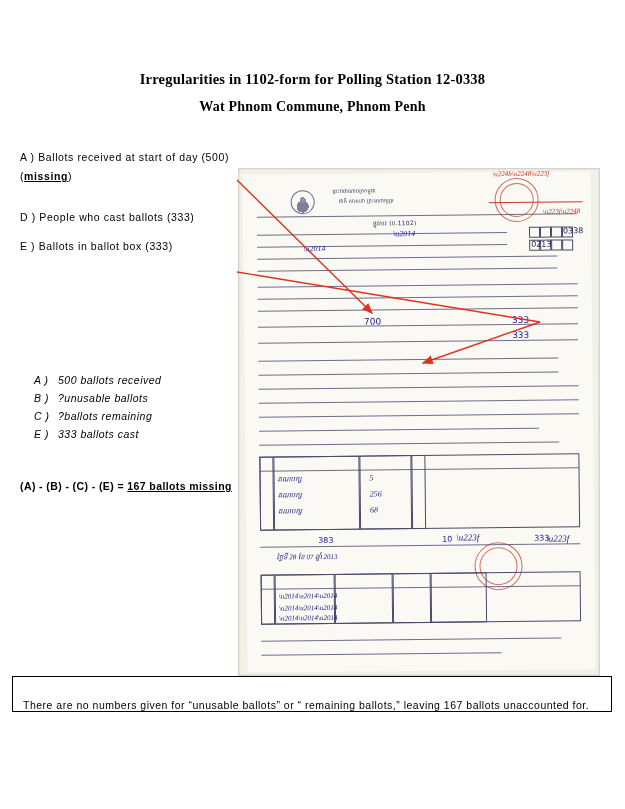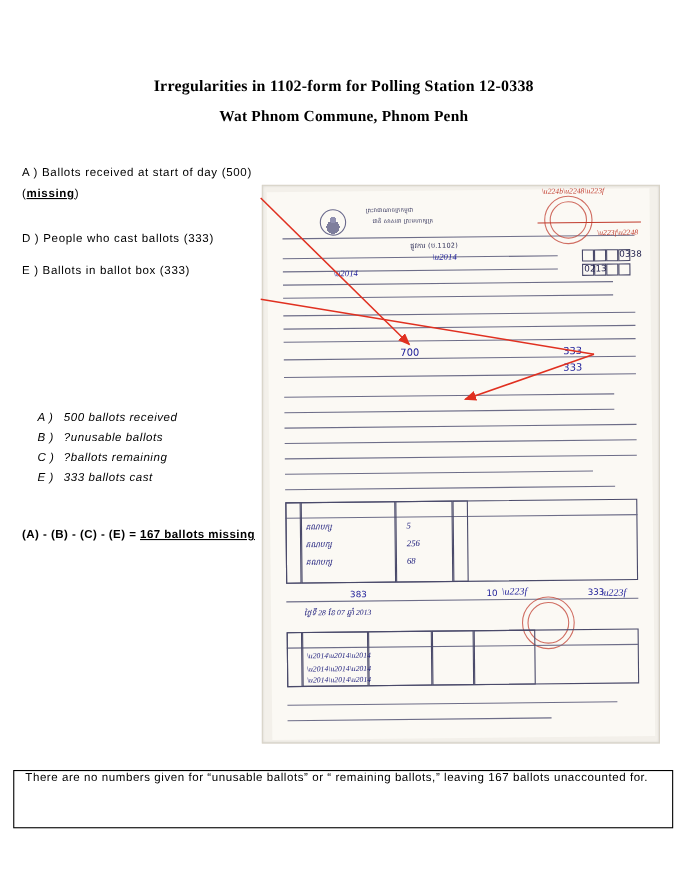--- a/index.html
+++ b/index.html
@@ -81,27 +81,27 @@
     letter-spacing: 0.4px;
     white-space: nowrap;
     margin-top: 28px;
   }
   .total-line .ul { text-decoration: underline; }
 
   
   .footnote {
     position: absolute;
     left: 12px;
-    top: 700px;
+    top: 676px;
     width: 600px;
-    height: 53px;
+    height: 36px;
     border: 1px solid #000;
     box-sizing: border-box;
     display: flex;
-    align-items: flex-start;
+    align-items: flex-end;
     padding-left: 10px;
     font-size: 10.5px;
     letter-spacing: 0.5px;
   }
 
   
   .form-scan {
     position: absolute;
     left: 238px;
     top: 168px;

